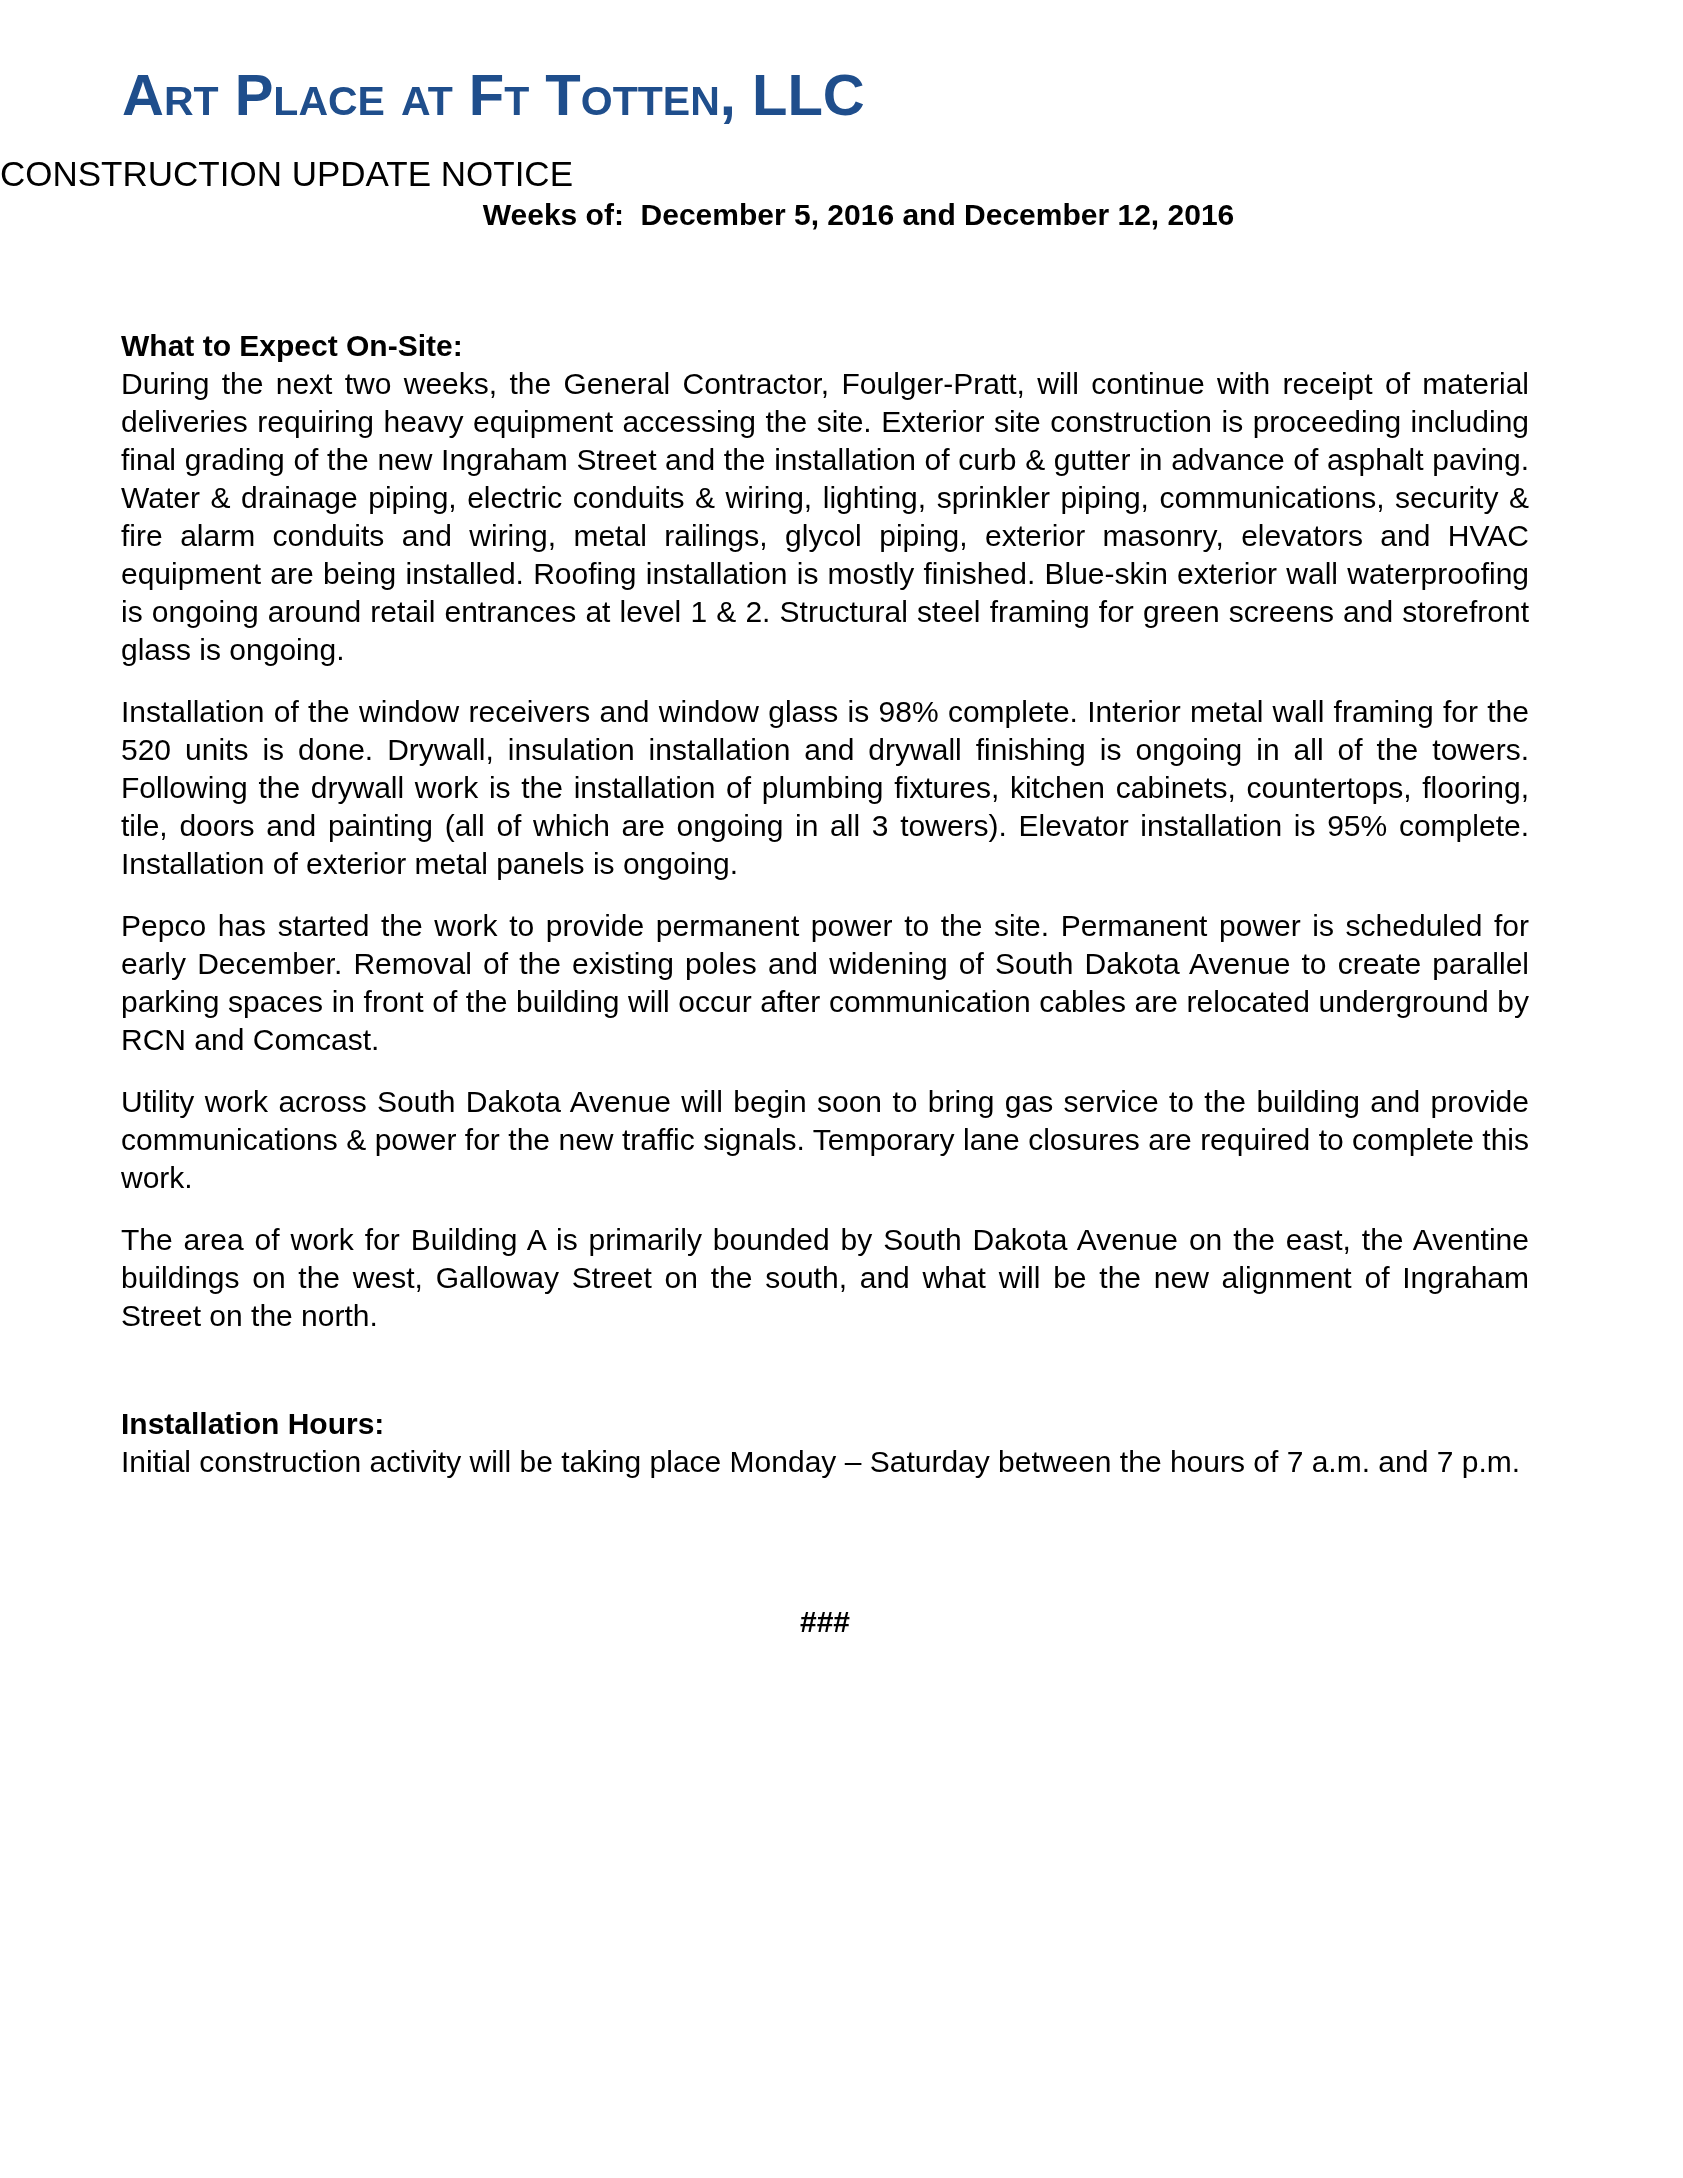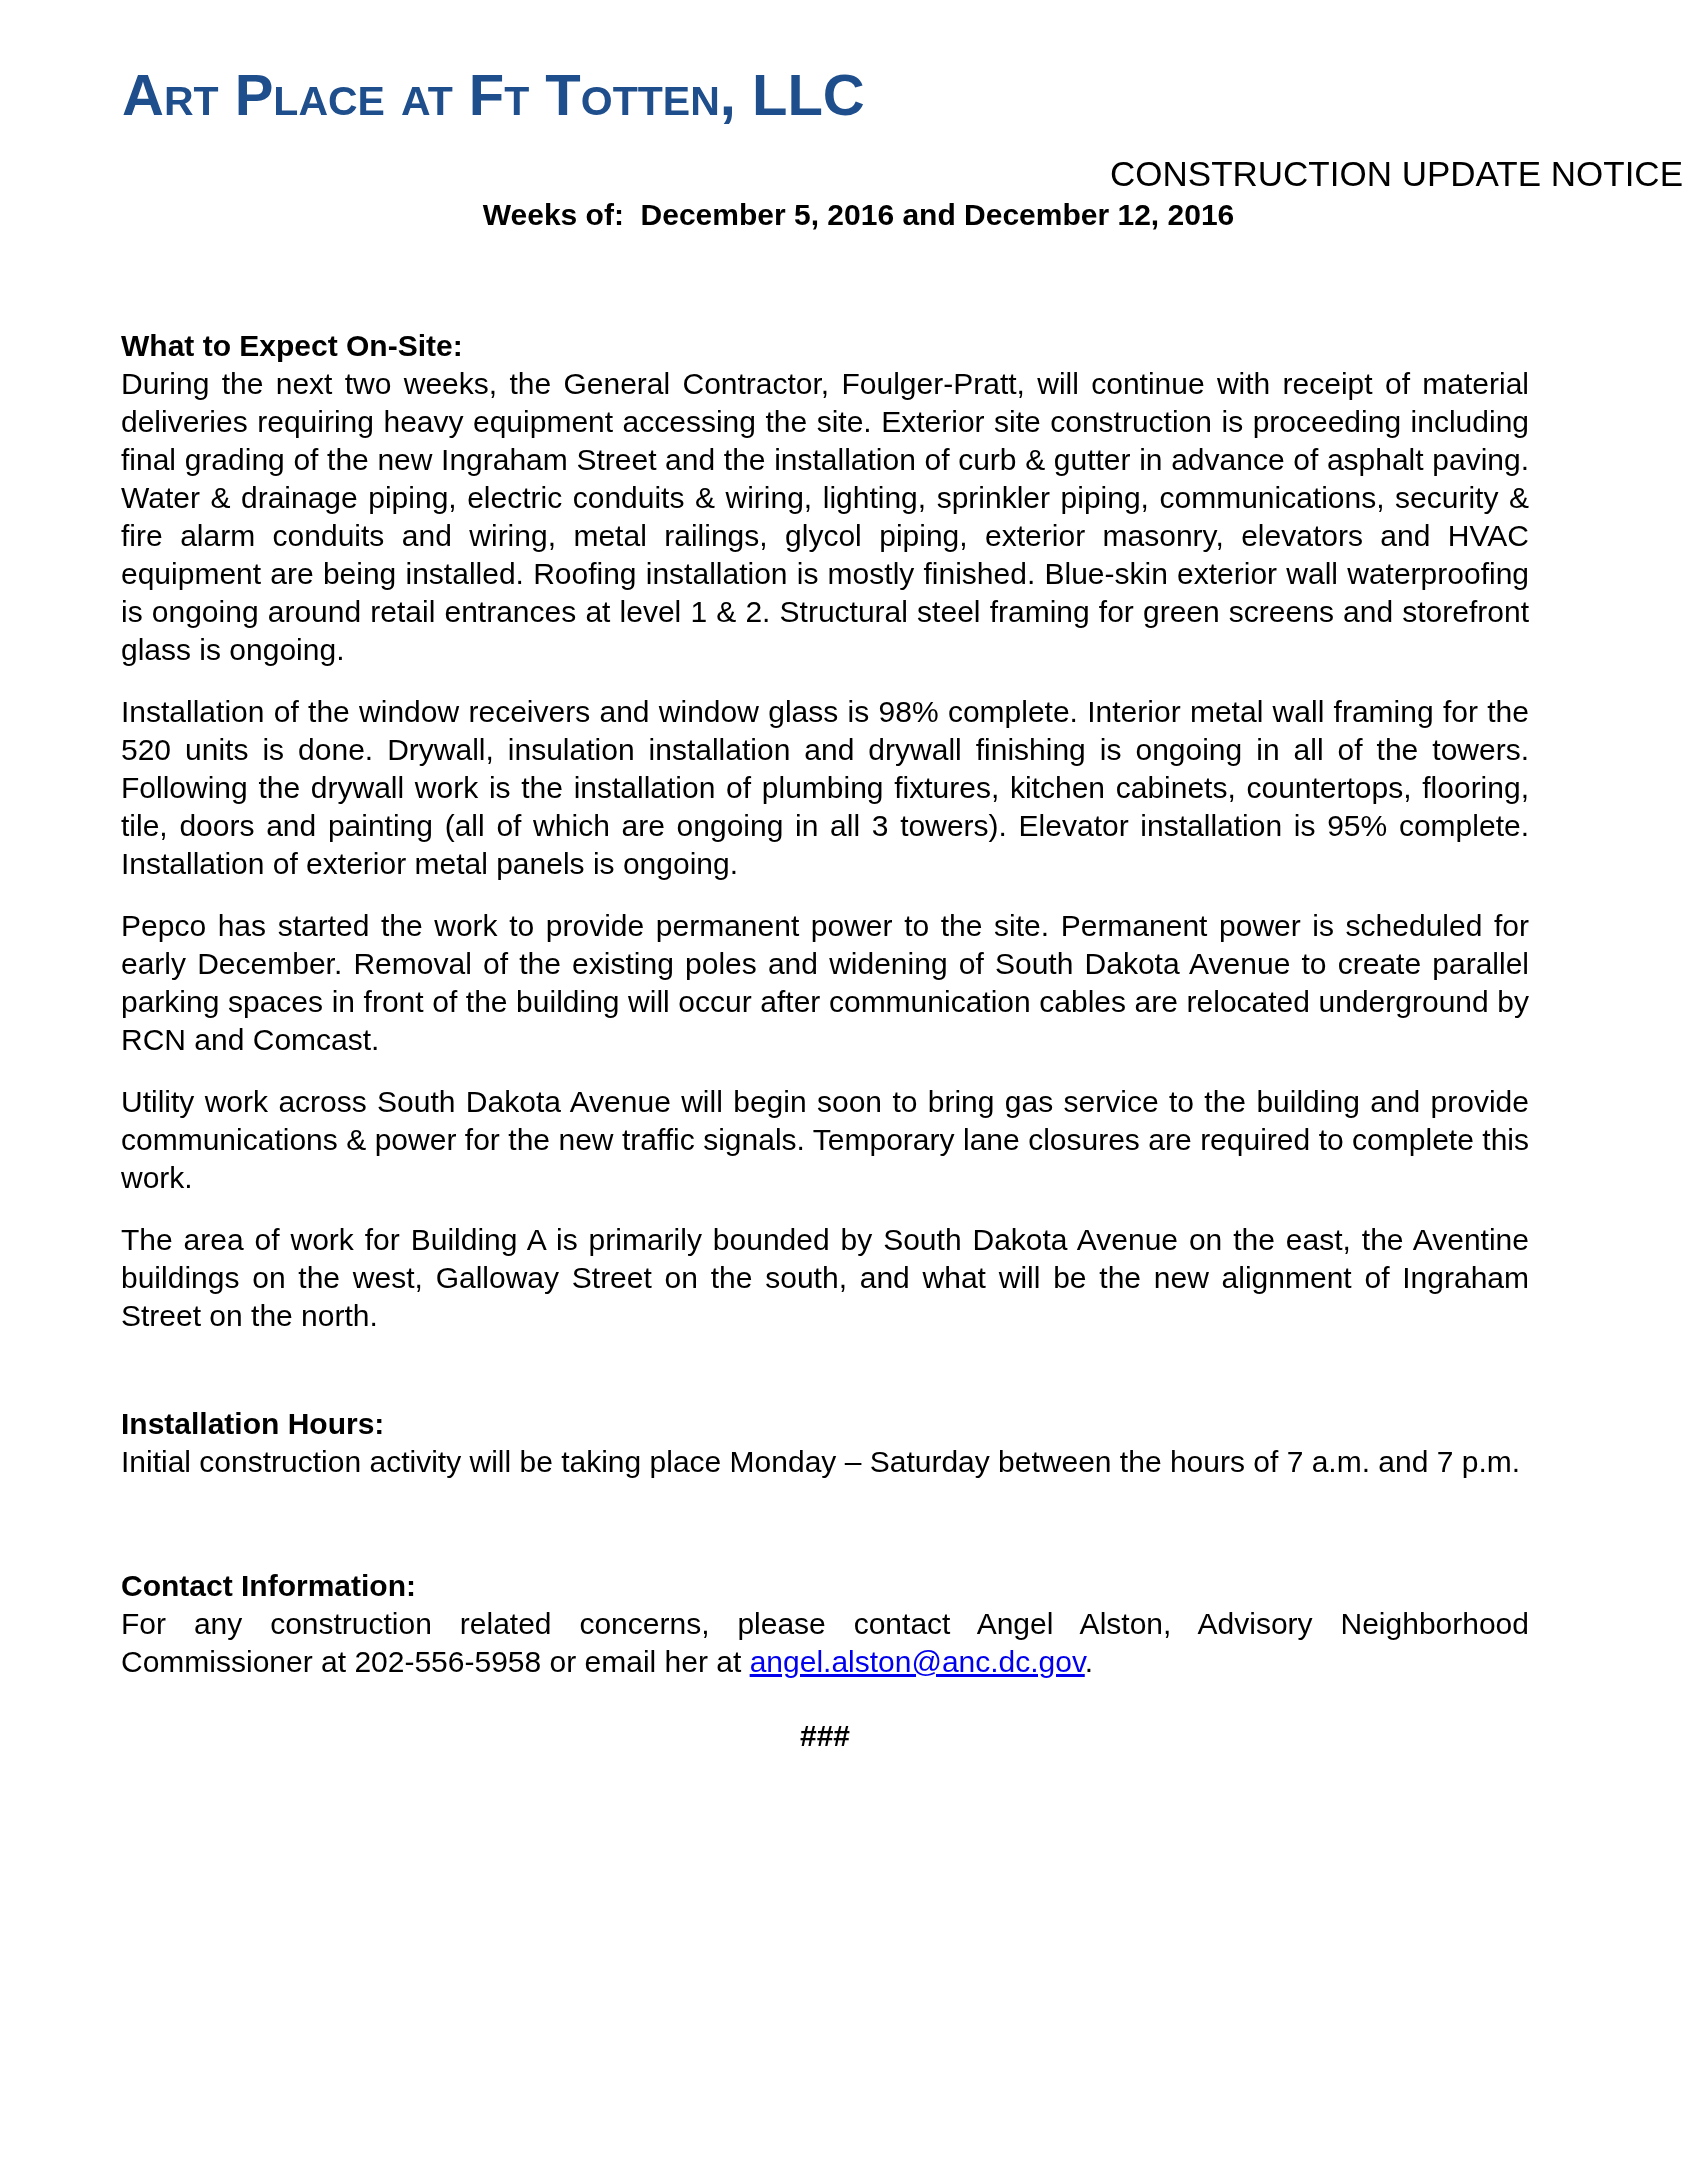--- a/index.html
+++ b/index.html
@@ -1,20 +1,20 @@
 <!DOCTYPE html>
 <html><head>
 <meta charset="utf-8">
 <style>
   html, body { margin: 0; padding: 0; background: #ffffff; }
   body { width: 1683px; height: 2178px; position: relative; overflow: hidden;
          font-family: "Liberation Sans", sans-serif; color: #000; }
   .company { position: absolute; left: 122px; top: 61px; font-size: 58px; font-weight: bold;
              color: #1F4E8C; font-variant: small-caps; letter-spacing: 0px; white-space: nowrap; }
-  .title { position: absolute; left: 0; width: 1683px; top: 154px; text-align: right;
+  .title { position: absolute; left: 0; width: 1683px; top: 154px; text-align: left;
            font-size: 35px; font-weight: normal; white-space: nowrap; }
   .subtitle { position: absolute; left: 17px; width: 1683px; top: 198px; text-align: center;
               font-size: 30px; font-weight: bold; white-space: pre; }
   .content { position: absolute; left: 121px; width: 1408px; top: 327px; font-size: 30px; line-height: 38px; }
   .heading { font-weight: bold; font-size: 30px; line-height: 38px; margin: 0; }
   .para { margin: 0 0 24px 0; text-align: justify; }
   .section { margin: 0; }
   .gap-lg { height: 70px; }
   .gap-xl { height: 71px; }
   a.email { color: #0000EE; text-decoration: underline; }
@@ -39,20 +39,16 @@
 
   <div class="gap-lg"></div>
 
   <div class="section">
     <p class="heading">Installation Hours:</p>
     <p class="para" style="margin-bottom:15px">Initial construction activity will be taking place Monday – Saturday between the hours of 7 a.m. and 7 p.m.</p>
   </div>
 
   <div class="gap-xl"></div>
 
-  <div class="section">
-    <p class="heading">Contact Information:</p>
-    <p class="para" style="margin-bottom:0"><span>For any construction related concerns, please contact Angel Alston, Advisory Neighborhood Commissioner at 202-556-5958 or email her at </span><a class="email" href="mailto:angel.alston@anc.dc.gov">angel.alston@anc.dc.gov</a><span>.</span></p>
-  </div>
 
   <div class="end">###</div>
 </div>
 
 
 </body></html>

